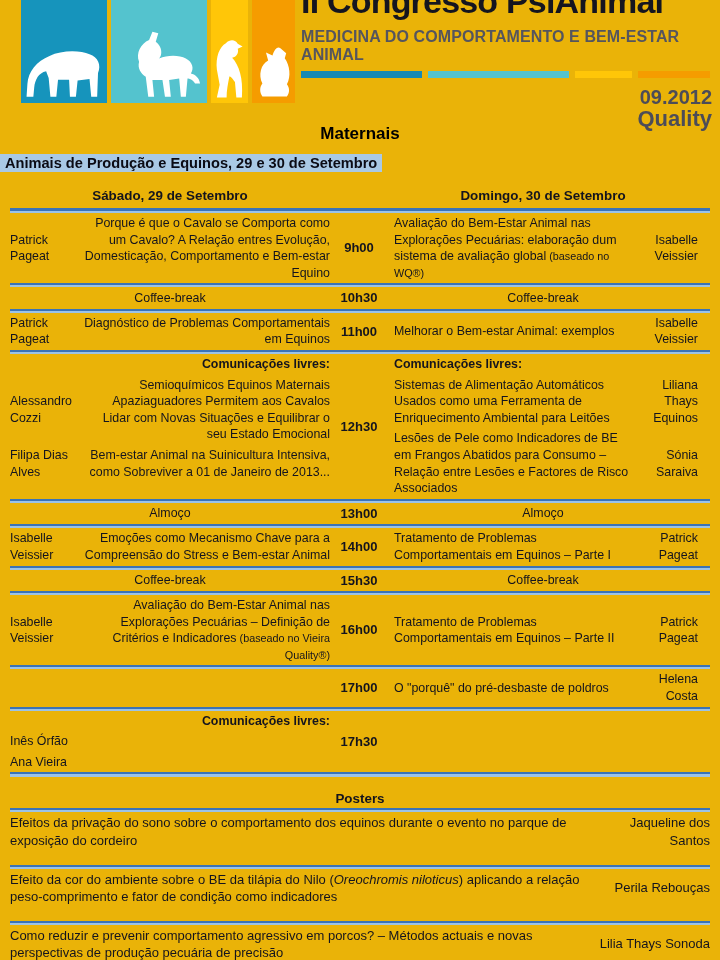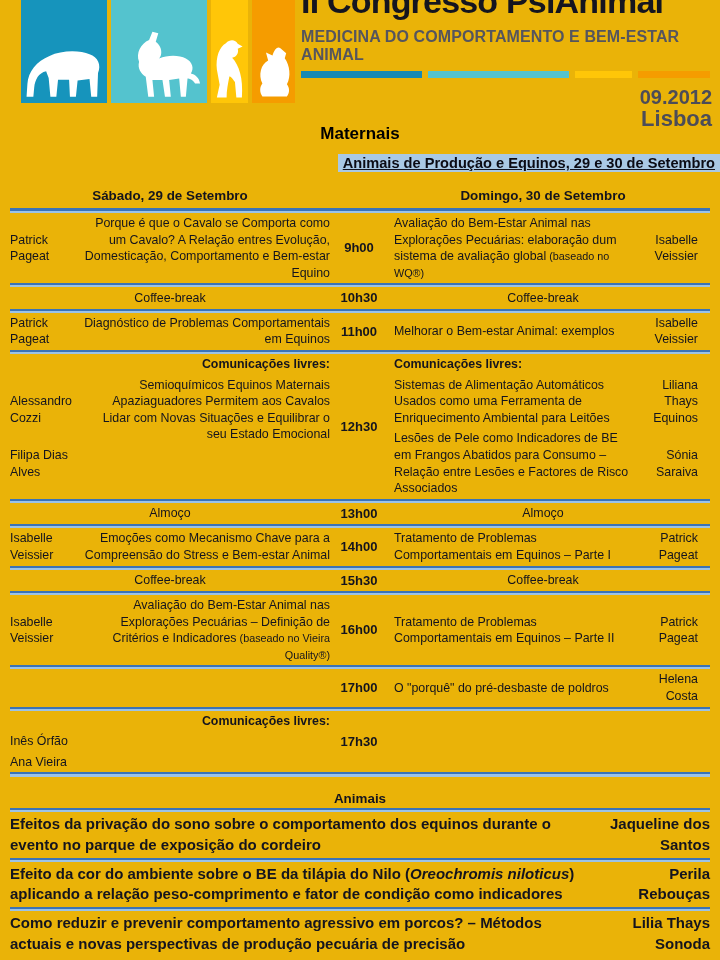--- a/index.html
+++ b/index.html
@@ -15,21 +15,21 @@
   .title-clip span{display:block;font-size:34px;font-weight:bold;line-height:40px;
         margin-top:-19px;letter-spacing:-0.8px;color:#15151F;white-space:nowrap;}
   .subtitle{margin-top:5px;font-size:16px;font-weight:bold;color:#55555E;letter-spacing:0.1px;}
   .bar{display:flex;margin-top:7px;height:7px;gap:6px;}
   .bar div{flex:none;height:7px;}
   .datecity{margin-top:9px;text-align:right;color:#4C4C58;font-weight:bold;line-height:1.04;}
   .date{font-size:20px;}
   .city{font-size:22px;}
   
   .program-h{text-align:center;font-weight:bold;font-size:17px;color:#000;margin:6px 0 10px;}
-  .session-line{text-align:right;margin:6px 0 12px;text-decoration:underline;}
+  .session-line{text-align:left;margin:6px 0 12px;}
   .session-line span{background:#A9C9E5;font-weight:bold;font-size:14.6px;padding:1px 5px;color:#0B0B14;}
   
   #schedule{margin:2px 10px 0;}
   .sep{height:4px;background:linear-gradient(to bottom,#3A73B6 0,#3A73B6 50%,#9CC3E6 50%,#9CC3E6 100%);}
   .sep.thick{height:5px;}
   .row{display:flex;padding:2px 0;font-size:12.4px;line-height:1.34;}
   .day{font-weight:bold;font-size:13.4px;text-align:center;align-self:center;padding:1px 0;}
   .spk-l{width:74px;flex:none;align-self:center;}
   .talk-l{width:246px;flex:none;text-align:right;align-self:center;}
   .time-col{width:58px;flex:none;text-align:center;align-self:center;font-weight:bold;font-size:13px;}
@@ -39,21 +39,21 @@
   .half-r{width:310px;flex:none;}
   .center-lbl{text-align:center;align-self:center;}
   .free-hdr{font-weight:bold;}
   .half-l .free-hdr{text-align:right;}
   .half-r .free-hdr{text-align:left;padding-left:6px;}
   .free-item{display:flex;margin-top:4px;}
   .note{font-size:10.8px;}
   
   #posters{margin:14px 10px 0;}
   .posters-h{text-align:center;font-weight:bold;font-size:13.4px;margin:0 0 2px;}
-  .poster-row{display:flex;padding:2px 0 3px;font-size:15px;line-height:1.35;font-weight:bold;}
+  .poster-row{display:flex;padding:2px 0 15px;font-size:13px;line-height:1.35;}
   .poster-text{flex:1;padding-right:10px;}
   .poster-author{width:112px;flex:none;text-align:right;align-self:center;}
 </style>
 </head>
 <body>
 
 <div class="page">
 
   <div class="header">
     <div class="logo" id="logo">
@@ -84,21 +84,21 @@
       </div>
       <div class="subtitle">MEDICINA DO COMPORTAMENTO E BEM-ESTAR ANIMAL</div>
       <div class="bar" id="brandbar">
           <div style="width: 121px; background: rgb(23, 137, 180);"></div>
           <div style="width: 141px; background: rgb(84, 195, 206);"></div>
           <div style="width: 57px; background: rgb(255, 198, 8);"></div>
           <div style="width: 72px; background: rgb(245, 156, 0);"></div>
         </div>
       <div class="datecity">
         <div class="date">09.2012</div>
-        <div class="city">Lisboa</div>
+        <div class="city">Quality</div>
       </div>
     </div>
   </div>
 
   <div class="program-h">Maternais</div>
 
   <div class="session-line">
     <span>Animais de Produção e Equinos, 29 e 30 de Setembro</span>
   </div>
 
@@ -133,20 +133,21 @@
       <div class="sep"></div>
       <div class="row">
         <div class="half-l">
           <div class="free-hdr">Comunicações livres:</div>
           <div class="free-item">
             <div class="spk-l">Alessandro Cozzi</div>
             <div class="talk-l">Semioquímicos Equinos Maternais Apaziaguadores Permitem aos Cavalos Lidar com Novas Situações e Equilibrar o seu Estado Emocional</div>
           </div>
           <div class="free-item">
             <div class="spk-l">Filipa Dias Alves</div>
+            <div class="talk-l">Bem-estar Animal na Suinicultura Intensiva, como Sobreviver a 01 de Janeiro de 2013...</div>
           </div>
         </div>
         <div class="time-col">12h30</div>
         <div class="half-r">
           <div class="free-hdr">Comunicações livres:</div>
           <div class="free-item">
             <div class="talk-r">Sistemas de Alimentação Automáticos Usados como uma Ferramenta de Enriquecimento Ambiental para Leitões</div>
             <div class="spk-r">Liliana Thays Equinos</div>
           </div>
           <div class="free-item">
@@ -202,21 +203,21 @@
             <div class="spk-l">Ana Vieira</div>
           </div>
         </div>
         <div class="time-col">17h30</div>
         <div class="half-r"></div>
       </div>
       <div class="sep thick"></div>
     </div>
 
   <div id="posters">
-    <div class="posters-h">Animais</div>
+    <div class="posters-h">Posters</div>
     <div id="poster-rows">
         <div class="sep"></div>
         <div class="poster-row">
           <div class="poster-text">Efeitos da privação do sono sobre o comportamento dos equinos durante o evento no parque de exposição do cordeiro</div>
           <div class="poster-author">Jaqueline dos Santos</div>
         </div>
         <div class="sep"></div>
         <div class="poster-row">
           <div class="poster-text">Efeito da cor do ambiente sobre o BE da tilápia do Nilo (<i>Oreochromis niloticus</i>) aplicando a relação peso-comprimento e fator de condição como indicadores</div>
           <div class="poster-author">Perila Rebouças</div>

